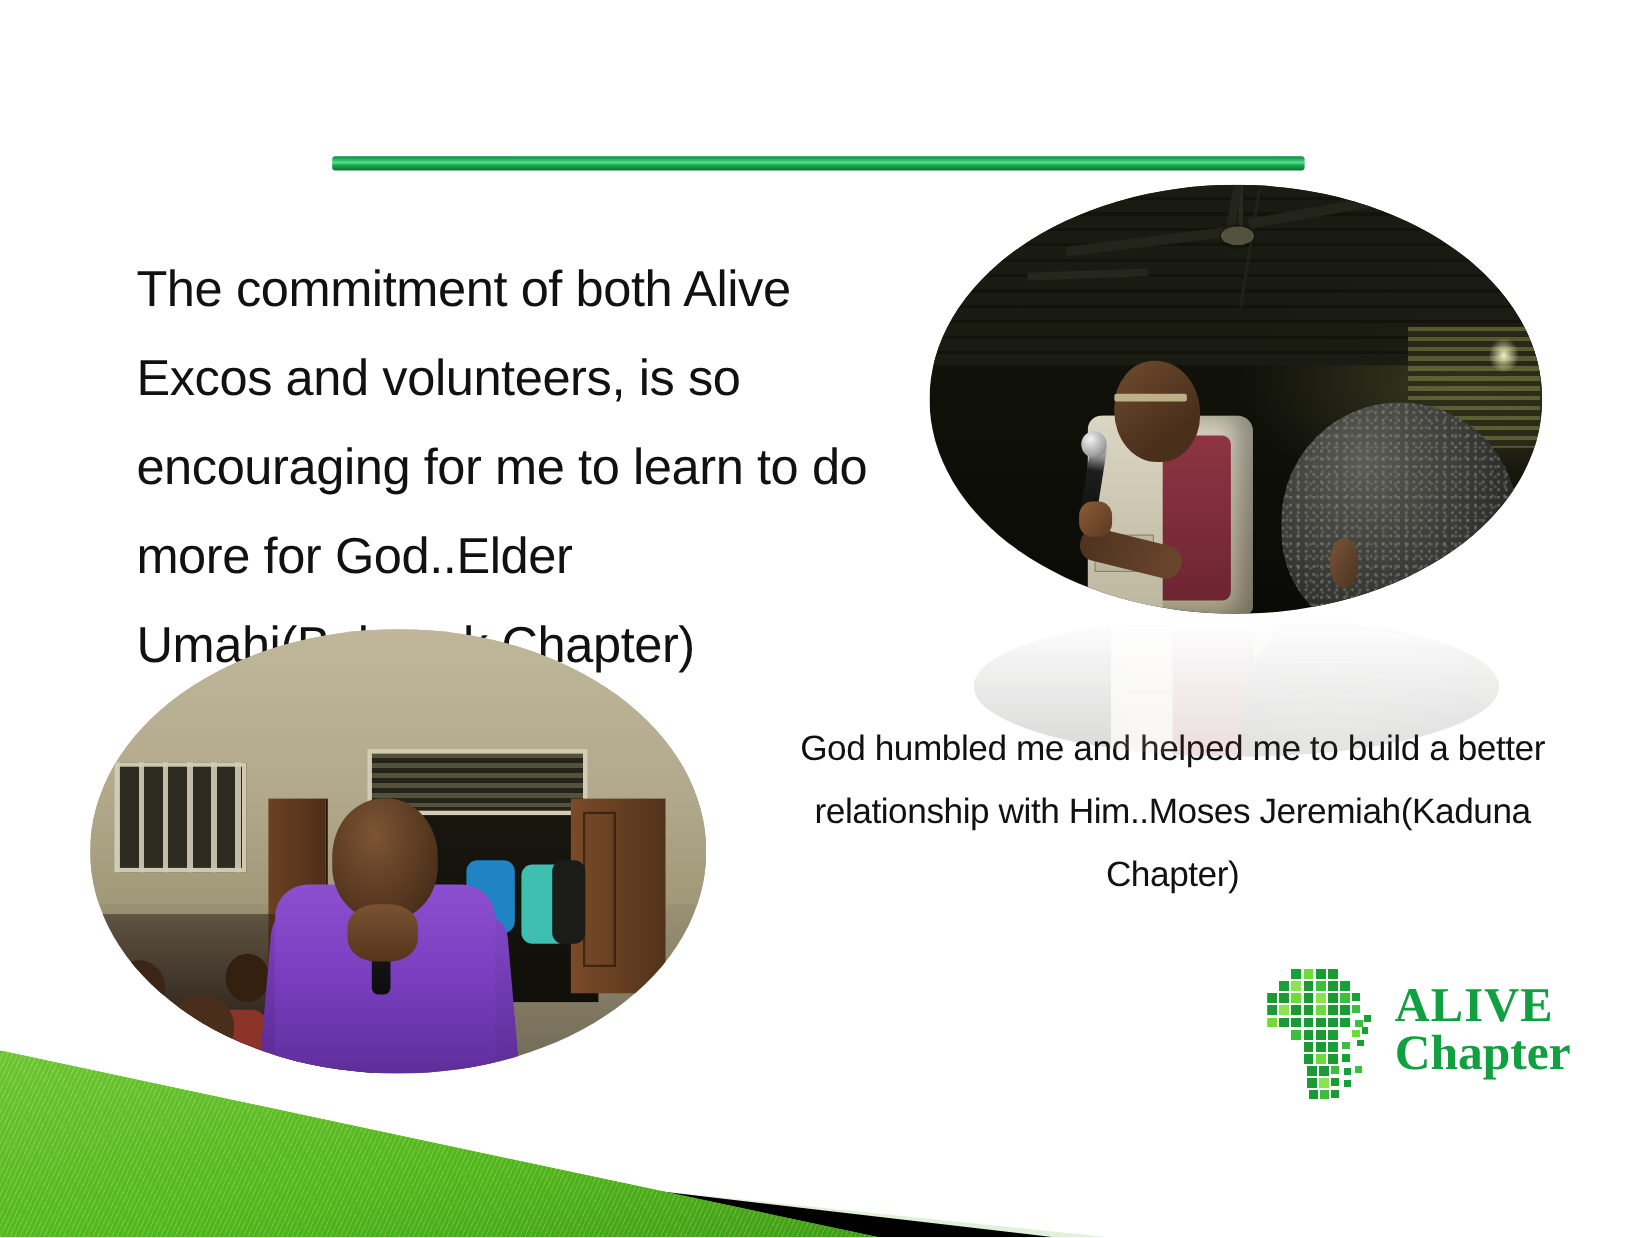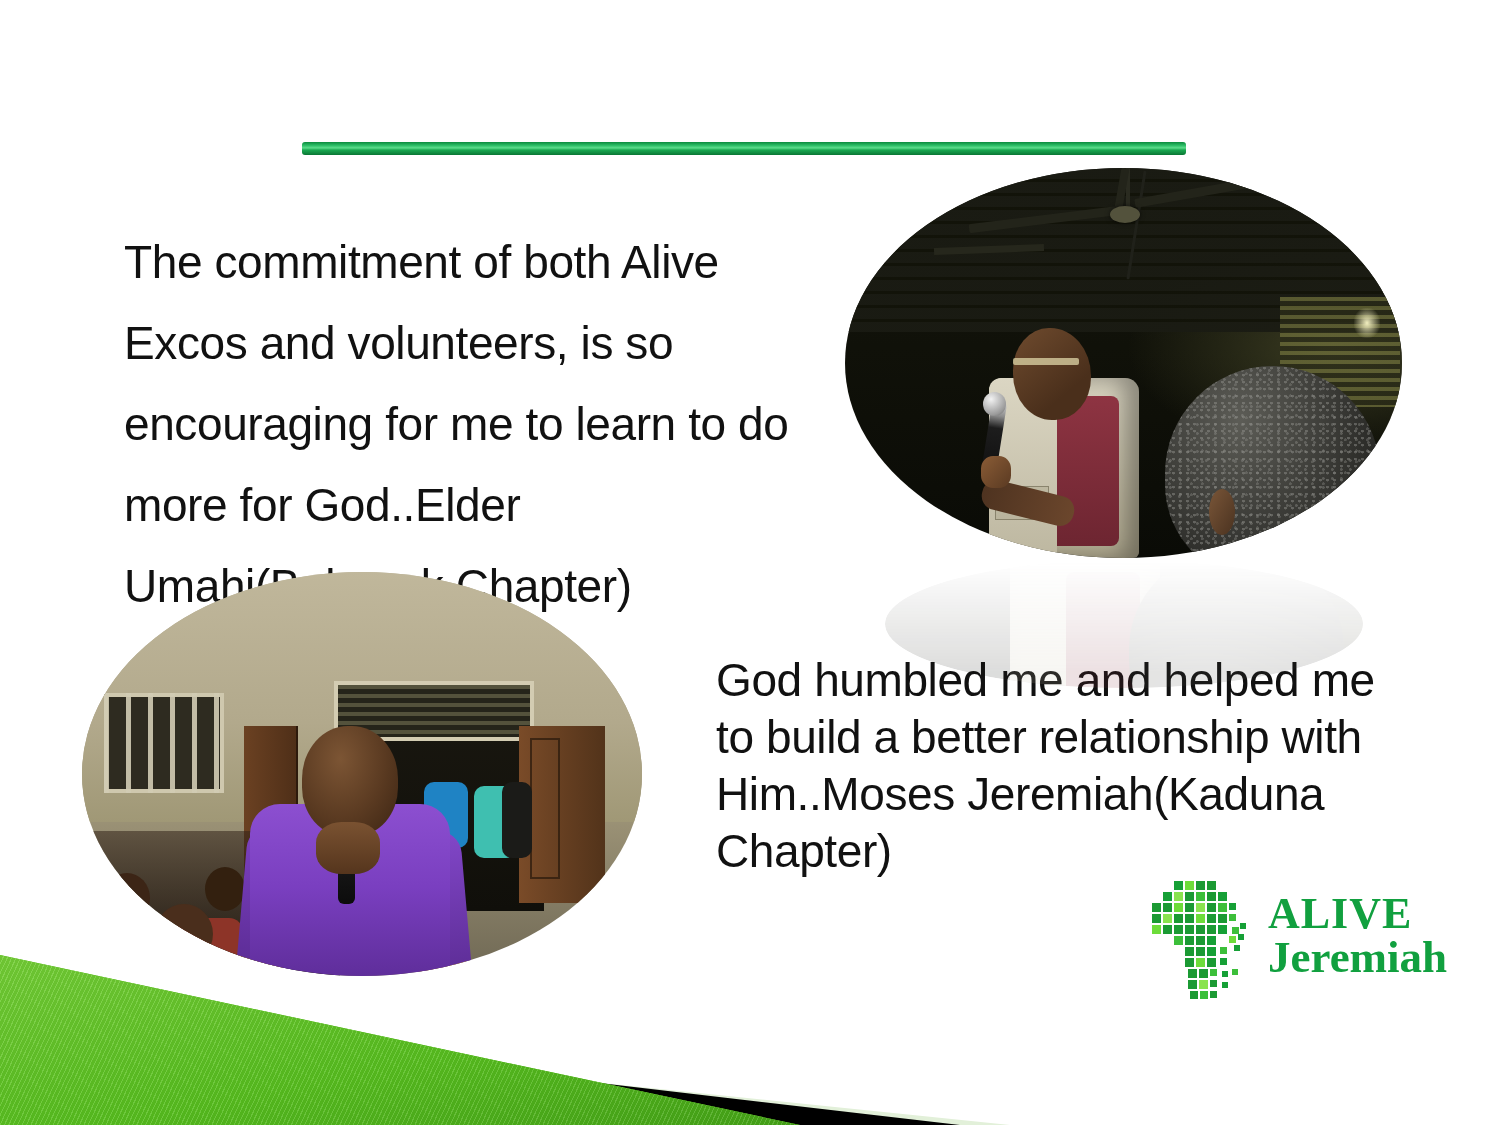--- a/index.html
+++ b/index.html
@@ -84,23 +84,24 @@
     top: 222px;
     width: 700px;
     font-size: 46px;
     line-height: 81px;
     letter-spacing: -0.4px;
   }
   #testimony-2 {
     left: 716px;
     top: 652px;
     width: 700px;
-    font-size: 46px;
+    font-size: 32px;
     line-height: 57px;
     letter-spacing: -0.4px;
+    text-align: center;
   }
 
   
   .photo-oval {
     position: absolute;
     border-radius: 50%;
     overflow: hidden;
   }
   #photo-top-right {
     left: 845px;
@@ -567,17 +568,17 @@
         <rect x="47" y="101" width="9" height="9" fill="#8ae34f"></rect>
         <rect x="58" y="101" width="7" height="7" fill="#1b9a33"></rect>
         <rect x="70" y="103" width="6" height="6" fill="#16a036"></rect>
         <rect x="38" y="112" width="8" height="8" fill="#1b9a33"></rect>
         <rect x="48" y="112" width="8" height="8" fill="#3cbf3a"></rect>
         <rect x="58" y="112" width="7" height="7" fill="#1b9a33"></rect>
       </g>
     </svg>
     <div id="logo-text">
       <span id="logo-alive">ALIVE</span>
-      <span id="logo-nigeria">Jeremiah</span>
+      <span id="logo-nigeria">Chapter</span>
     </div>
   </div>
 
 </div>
 
 </body></html>

